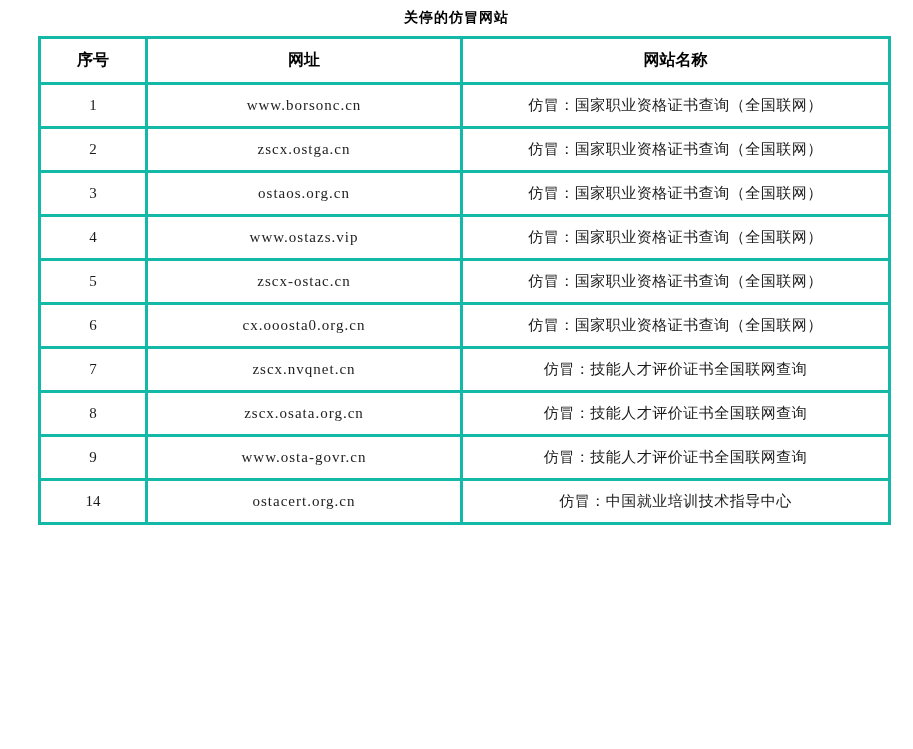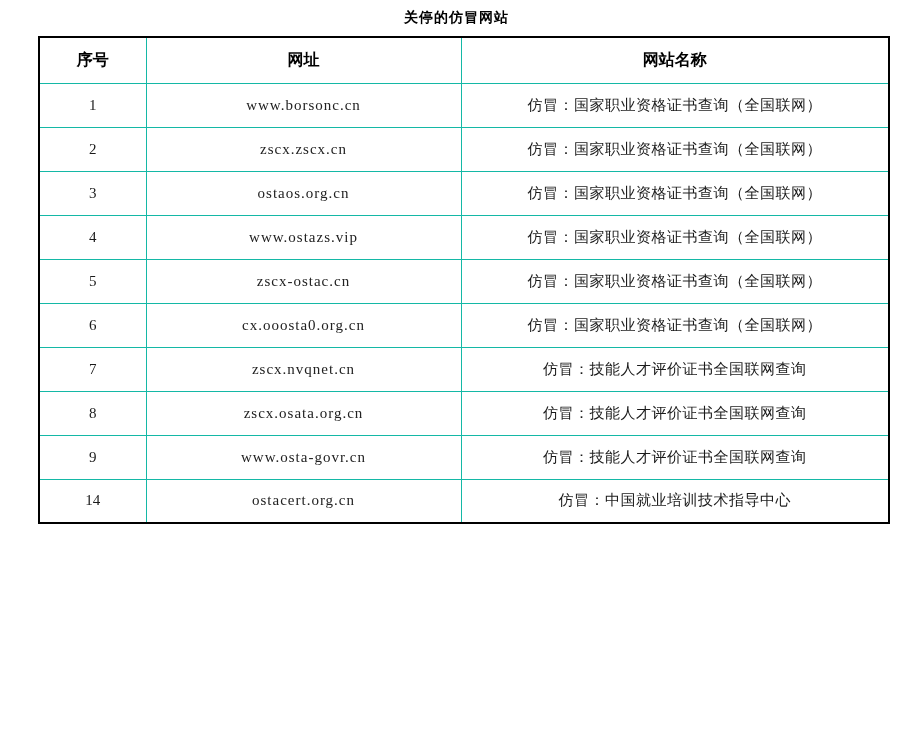--- a/index.html
+++ b/index.html
@@ -31,21 +31,21 @@
     table-layout: fixed;
     margin-left: 38px;
     width: 850px;
     border: 2px solid #000000;
   }
   table.fake-sites col.c-no   { width: 107px; }
   table.fake-sites col.c-url  { width: 315px; }
   table.fake-sites col.c-name { width: 428px; }
   table.fake-sites th,
   table.fake-sites td {
-    border: 1px solid #14b8a6;
+    border: 3px solid #14b8a6;
     text-align: center;
     vertical-align: middle;
     padding: 0 4px;
     overflow: hidden;
     white-space: nowrap;
   }
   table.fake-sites th {
     height: 46px;
     font-size: 16px;
     font-weight: bold;
@@ -91,21 +91,21 @@
       </tr>
     </thead>
     <tbody id="table-body">
         <tr>
           <td class="cell-no">1</td>
           <td class="cell-url">www.borsonc.cn</td>
           <td class="cell-name">仿冒：国家职业资格证书查询（全国联网）</td>
         </tr>
         <tr>
           <td class="cell-no">2</td>
-          <td class="cell-url">zscx.zscx.cn</td>
+          <td class="cell-url">zscx.ostga.cn</td>
           <td class="cell-name">仿冒：国家职业资格证书查询（全国联网）</td>
         </tr>
         <tr>
           <td class="cell-no">3</td>
           <td class="cell-url">ostaos.org.cn</td>
           <td class="cell-name">仿冒：国家职业资格证书查询（全国联网）</td>
         </tr>
         <tr>
           <td class="cell-no">4</td>
           <td class="cell-url">www.ostazs.vip</td>

